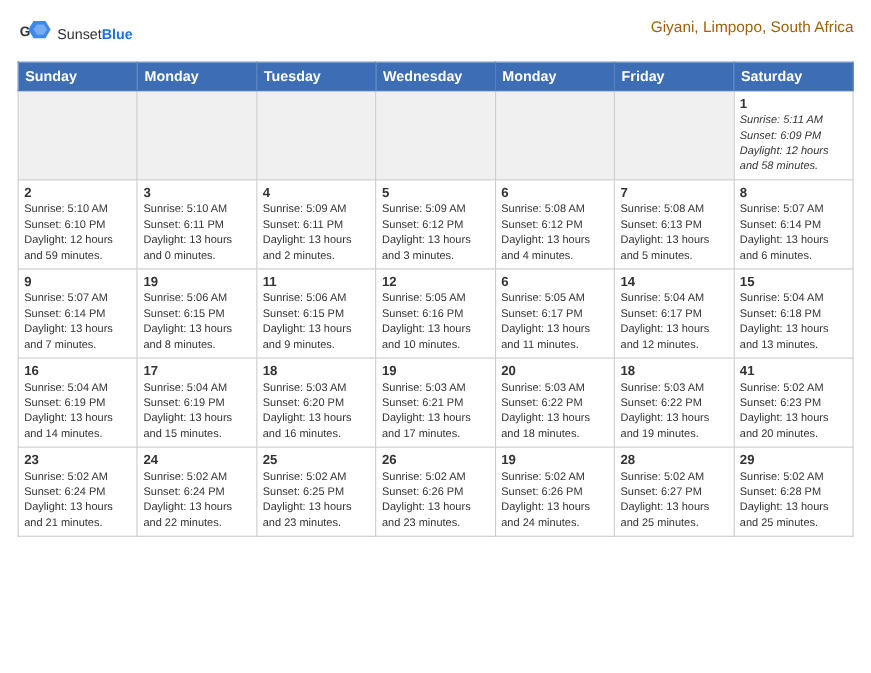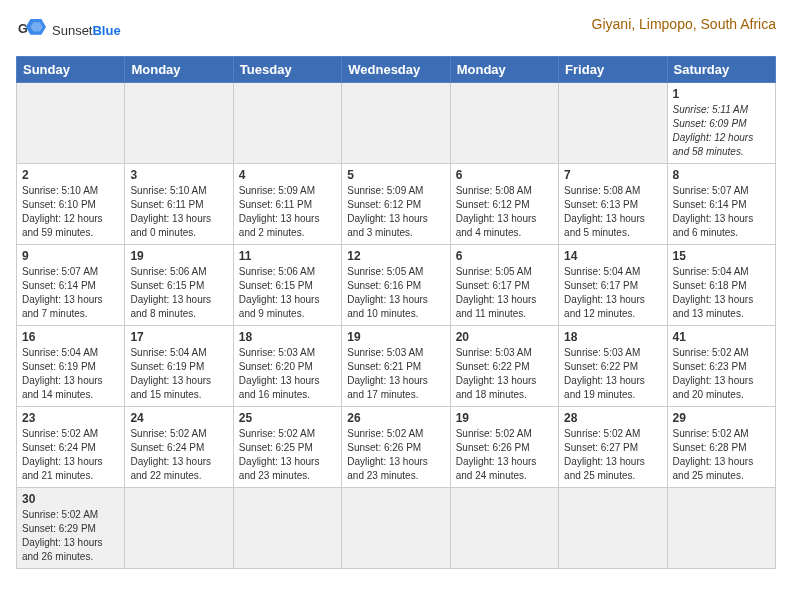--- a/index.html
+++ b/index.html
@@ -324,29 +324,14 @@
 and 25 minutes.</div>
         </td>
         <td>
           <span class="day-num">29</span>
           <div class="day-info" style="white-space: pre-line;">Sunrise: 5:02 AM
 Sunset: 6:28 PM
 Daylight: 13 hours
 and 25 minutes.</div>
         </td>
       </tr>
-      <tr class="last-row">
-        <td>
-          <span class="day-num">30</span>
-          <div class="day-info" style="white-space: pre-line;">Sunrise: 5:02 AM
-Sunset: 6:29 PM
-Daylight: 13 hours
-and 26 minutes.</div>
-        </td>
-        <td class="empty"></td>
-        <td class="empty"></td>
-        <td class="empty"></td>
-        <td class="empty"></td>
-        <td class="empty"></td>
-        <td class="empty"></td>
-      </tr>
     </tbody>
 </table>
 
 </body></html>

